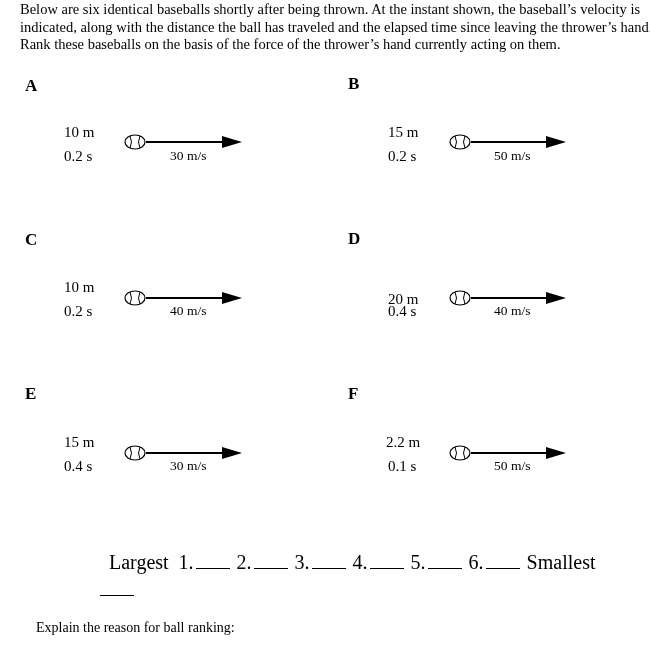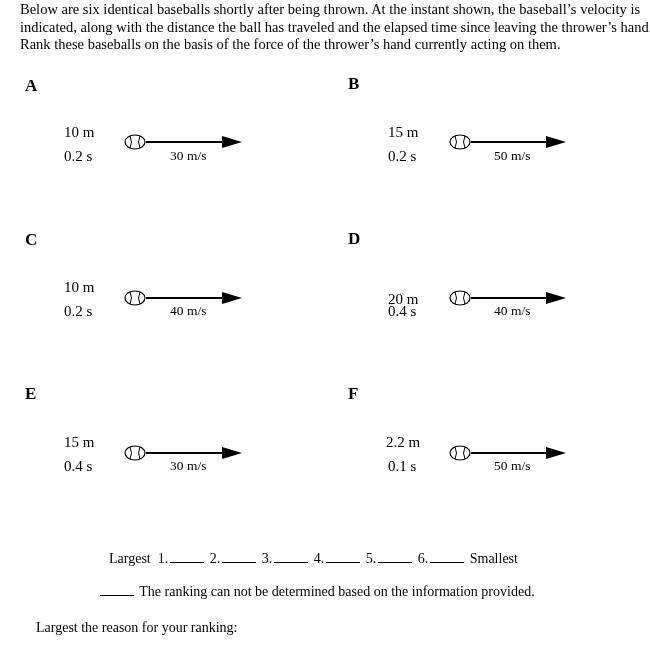--- a/index.html
+++ b/index.html
@@ -7,21 +7,21 @@
          font-family:"Liberation Serif", "DejaVu Serif", serif; color:#000; }
   .intro { position:absolute; left:20px; top:1px; width:636px; font-size:14.5px; line-height:17.5px; }
   .panel-label { position:absolute; font-weight:bold; font-size:17px; }
   .dist, .time { position:absolute; font-size:15px; }
   .speed { position:absolute; font-size:13.5px; }
   .ball { position:absolute; width:22px; height:16px; }
   .arrow { position:absolute; height:12px; }
   .arrow .shaft { position:absolute; left:0; top:5px; height:2px; background:#000; }
   .arrow .head { position:absolute; top:0; width:0; height:0;
                  border-top:6px solid transparent; border-bottom:6px solid transparent; border-left:20px solid #000; }
-  .rank-row { position:absolute; left:109px; top:551px; font-size:14px; white-space:nowrap; }
+  .rank-row { position:absolute; left:109px; top:551px; font-size:20px; white-space:nowrap; }
   .blank { display:inline-block; width:34px; border-bottom:1px solid #000; margin:0 2px; height:11px; vertical-align:baseline; }
   .nodet { position:absolute; left:98px; top:584px; font-size:14px; white-space:nowrap; }
   .explain { position:absolute; left:36px; top:620px; font-size:14px; }
 </style>
 </head>
 <body>
 
 <div class="intro">Below are six identical baseballs shortly after being thrown. At the instant shown, the baseball’s velocity is indicated, along with the distance the ball has traveled and the elapsed time since leaving the thrower’s hand. Rank these baseballs on the basis of the force of the thrower’s hand currently acting on them.</div>
 
 <div>
@@ -126,16 +126,15 @@
   <span>2.</span><span class="blank"></span>
   <span>3.</span><span class="blank"></span>
   <span>4.</span><span class="blank"></span>
   <span>5.</span><span class="blank"></span>
   <span>6.</span><span class="blank"></span>
   <span>Smallest</span>
 </div>
 
 <div class="nodet">
   <span class="blank"></span>
-  <span>The ranking can not be determined based on the information provided.</span>
 </div>
 
-<div class="explain">Largest the reason for your ranking:</div>
+<div class="explain">Explain the reason for ball ranking:</div>
 
 </body></html>

